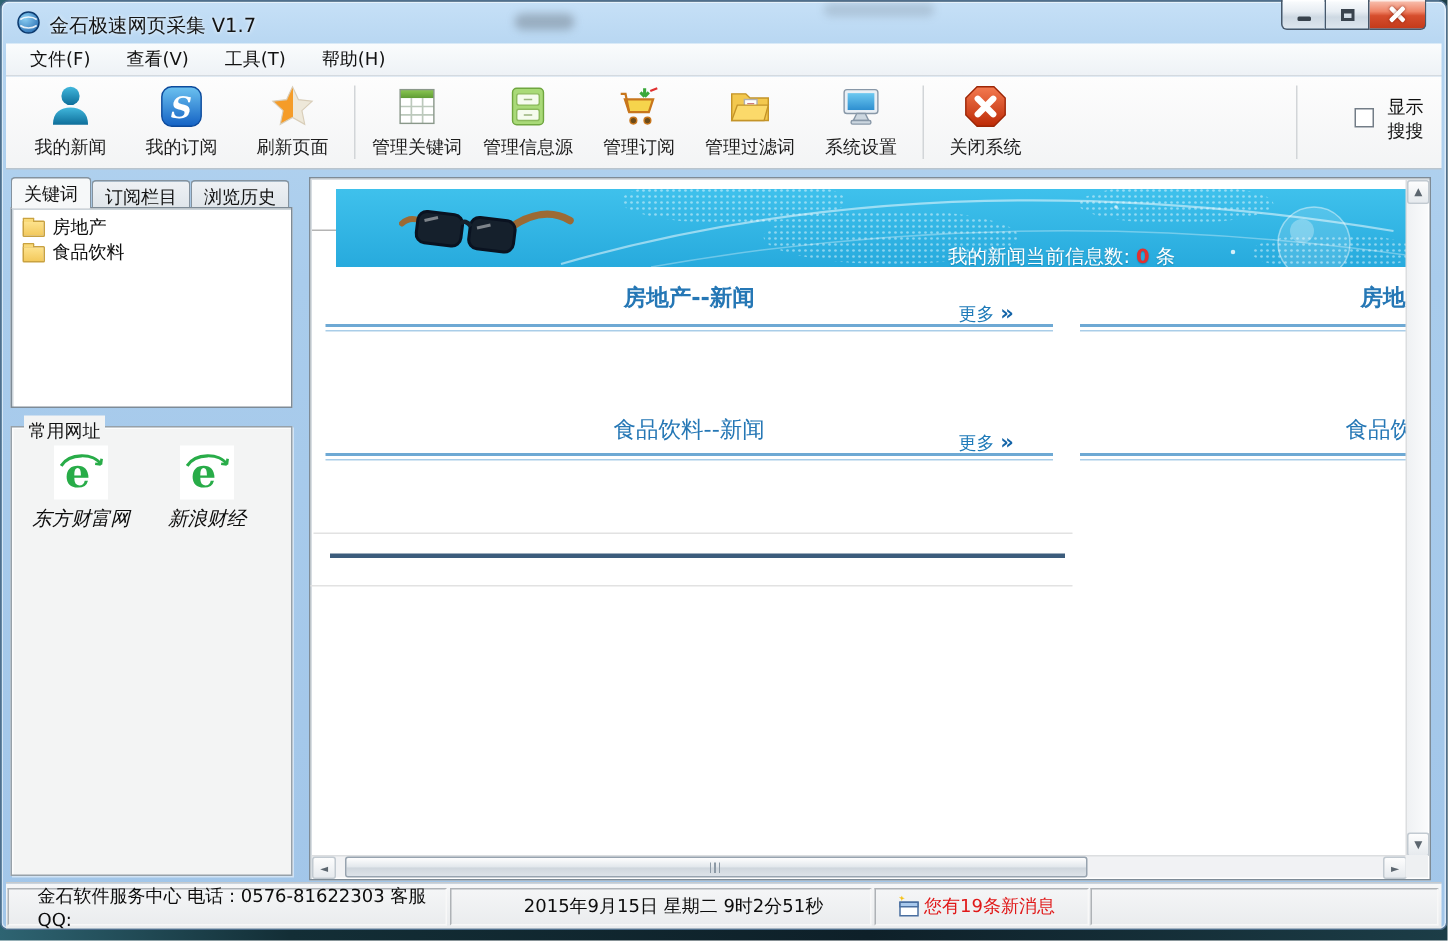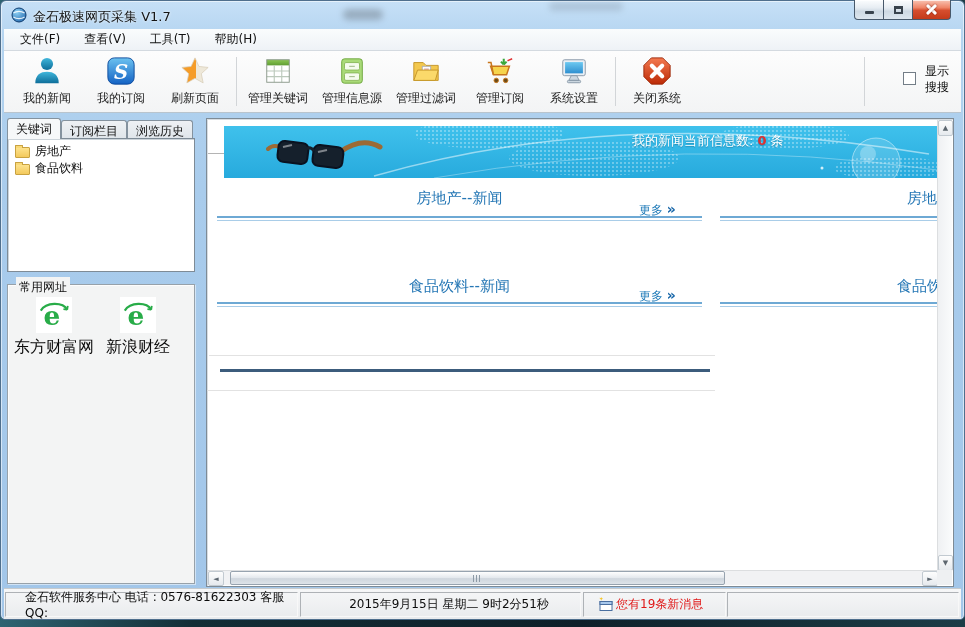--- a/index.html
+++ b/index.html
@@ -48,40 +48,40 @@
   .tab { font-size:12px; color:#111; border:1px solid #84929e; border-bottom:none; border-radius:3px 3px 0 0; padding:2px 8px 2px 8px; background:linear-gradient(180deg,#eef1f4,#dfe5ea); height:19px; white-space:nowrap; }
   .tab.active { background:#f6f8f9; height:21px; position:relative; z-index:2; }
   .treebox { position:absolute; left:6px; top:137px; width:188px; height:134px; background:#fff; border:1px solid #7e8b96; box-shadow:inset 1px 1px 0 #ccd4da; padding-top:4px; }
   .tree-row { display:flex; align-items:center; height:17px; padding-left:7px; font-size:12px; color:#0c0c0c; }
   .folder-ic { width:15px; height:11px; background:linear-gradient(180deg,#fde28c,#f3c95c); border:1px solid #c9a240; border-radius:1px; position:relative; margin-right:5px; margin-top:1px; }
   .folder-ic::before { content:""; position:absolute; left:-1px; top:-3px; width:6px; height:2px; background:#f9d977; border:1px solid #c9a240; border-bottom:none; border-radius:1px 1px 0 0; }
   .groupbox { position:absolute; left:6px; top:283px; width:188px; height:300px; background:#f3f4f4; border:1px solid #97a1a9; box-shadow:inset 1px 1px 0 #fdfdfd, 1px 1px 0 rgba(255,255,255,.5); }
   .gb-title { position:absolute; left:8px; top:-8px; background:#f3f4f4; padding:2px 3px; font-size:12px; color:#111; }
   .fav { position:absolute; top:12px; width:84px; text-align:center; }
   .fav .tile { width:36px; height:36px; margin:0 auto; background:#fff; display:flex; align-items:center; justify-content:center; }
-  .fav .flabel { font-size:16px; color:#0c0c0c; margin-top:4px; white-space:nowrap; }
+  .fav .flabel { font-size:13px; color:#0c0c0c; margin-top:4px; white-space:nowrap;font-style:italic; }
   .fav1 { left:4px; } .fav2 { left:88px; }
 
   
   .mainpanel { position:absolute; left:205px; top:117px; width:748px; height:469px; background:#fff; border:1px solid #7e8b96; box-shadow:inset 1px 1px 0 #d7dde2; }
   .banner { position:absolute; left:17px; top:7px; width:714px; height:52px; background:linear-gradient(180deg,#3fc1ec,#27aadd); overflow:hidden; }
   .banner-deco { position:absolute; left:0; top:0; }
   .glasses { position:absolute; left:42px; top:8px; }
-  .banner-text { position:absolute; left:408px; top:6px; font-size:13px; color:#fff; white-space:nowrap; text-shadow:0 1px 1px rgba(0,60,90,.35); }
+  .banner-text { position:absolute; left:408px; top:36px; font-size:13px; color:#fff; white-space:nowrap; text-shadow:0 1px 1px rgba(0,60,90,.35); }
   .banner-text .cnt { color:#e23030; font-weight:bold; padding:0 4px; }
   .margin-dash { position:absolute; left:1px; top:34px; width:16px; border-top:1px solid #b4b4b4; }
 
   .sec-head { position:absolute; left:10px; width:485px; text-align:center; font-size:15px; color:#2577b5; white-space:nowrap; }
   .more-link { position:absolute; left:432px; font-size:12px; color:#1e7ab8; white-space:nowrap; cursor:pointer; }
   .more-link .arr { font-weight:bold; font-size:14px; color:#1565a8; }
   .dbl-line { position:absolute; left:10px; width:485px; height:5px; border-top:2px solid #6ea9d4; border-bottom:1px solid #a9cde8; }
   .col-right { position:absolute; left:513px; width:219px; overflow:hidden; font-size:15px; color:#2577b5; white-space:nowrap; }
   .col-right .inner { display:inline-block; }
   .dbl-line.right { left:513px; width:219px; }
-  .r1h { top:70px; } .r1m { top:82px; } .r1l { top:97px; }
+  .r1h { top:70px;font-weight:bold; } .r1m { top:82px; } .r1l { top:97px; }
   .r2h { top:158px; } .r2m { top:168px; } .r2l { top:183px; }
   .foot-gray1 { position:absolute; left:2px; top:236px; width:506px; border-top:1px solid #e2e2e2; }
   .foot-dark { position:absolute; left:13px; top:250px; width:490px; height:3px; background:#3c5c7c; }
   .foot-gray2 { position:absolute; left:0px; top:271px; width:508px; border-top:1px solid #e2e2e2; }
 
   
   .vscroll { position:absolute; right:1px; top:1px; width:15px; height:451px; background:linear-gradient(90deg,#eff1f3,#fafbfc); border-left:1px solid #dcdee0; }
   .sarrow { position:absolute; width:15px; height:16px; display:flex; align-items:center; justify-content:center; font-size:7px; color:#5c666f; background:linear-gradient(180deg,#fdfdfd,#e6eaee); border:1px solid #c2cad1; border-radius:2px; }
   .va-up { top:0; } .va-down { bottom:0; }
   .hscroll { position:absolute; left:1px; bottom:1px; height:15px; width:730px; background:#f1f2f4; border-top:1px solid #dcdee0; }
@@ -213,40 +213,40 @@
             <rect x="8" y="7" width="16" height="8" rx="1.5" fill="#f5fbee" stroke="#8cba5c"></rect>
             <rect x="8" y="18" width="16" height="8" rx="1.5" fill="#f5fbee" stroke="#8cba5c"></rect>
             <path d="M13 11h6M13 22h6" stroke="#9ab47e"></path>
           </svg>
       </span>
       <span class="tlabel">管理信息源</span>
     </div>
     <div class="tbtn">
       <span class="ticon">
         <svg width="30" height="30" viewBox="0 0 32 32">
-            <path d="M3 7h10l3 3h13v16H3z" fill="#f3c84e" stroke="#c49428"></path>
-            <rect x="12" y="11" width="9" height="12" fill="#fdfdfd" stroke="#b0b0b0"></rect>
-            <path d="M14 14h5M14 17h5M14 20h3" stroke="#cf7a7a" stroke-width=".9"></path>
-            <path d="M3 26l4-11h22l-3 11z" fill="#fbd96a" stroke="#c49428"></path>
-          </svg>
-      </span>
-      <span class="tlabel">管理过滤词</span>
-    </div>
-    <div class="tbtn">
-      <span class="ticon">
-        <svg width="30" height="30" viewBox="0 0 32 32">
             <path d="M20 3v6m0 0l-3-3m3 3l3-3" stroke="#3aa83a" stroke-width="2.2" fill="none"></path>
             <path d="M24 5l5-2" stroke="#e03030" stroke-width="1.6"></path>
             <path d="M6 11h20l-3 9H9z" fill="#f6d44c" stroke="#c8761c" stroke-width="1.6"></path>
             <path d="M9 20L6.4 7H3" fill="none" stroke="#c8761c" stroke-width="1.6"></path>
             <circle cx="12" cy="26" r="2.4" fill="#6b4a18" stroke="#c8761c"></circle>
             <circle cx="22" cy="26" r="2.4" fill="#6b4a18" stroke="#c8761c"></circle>
           </svg>
       </span>
       <span class="tlabel">管理订阅</span>
+    </div>
+    <div class="tbtn">
+      <span class="ticon">
+        <svg width="30" height="30" viewBox="0 0 32 32">
+            <path d="M3 7h10l3 3h13v16H3z" fill="#f3c84e" stroke="#c49428"></path>
+            <rect x="12" y="11" width="9" height="12" fill="#fdfdfd" stroke="#b0b0b0"></rect>
+            <path d="M14 14h5M14 17h5M14 20h3" stroke="#cf7a7a" stroke-width=".9"></path>
+            <path d="M3 26l4-11h22l-3 11z" fill="#fbd96a" stroke="#c49428"></path>
+          </svg>
+      </span>
+      <span class="tlabel">管理过滤词</span>
     </div>
     <div class="tbtn">
       <span class="ticon">
         <svg width="30" height="30" viewBox="0 0 32 32">
             <defs>
               <linearGradient id="mg" x1="0" y1="0" x2="0" y2="1">
                 <stop offset="0" stop-color="#6cc8f0"></stop>
                 <stop offset="1" stop-color="#2e8fd0"></stop>
               </linearGradient>
             </defs>

